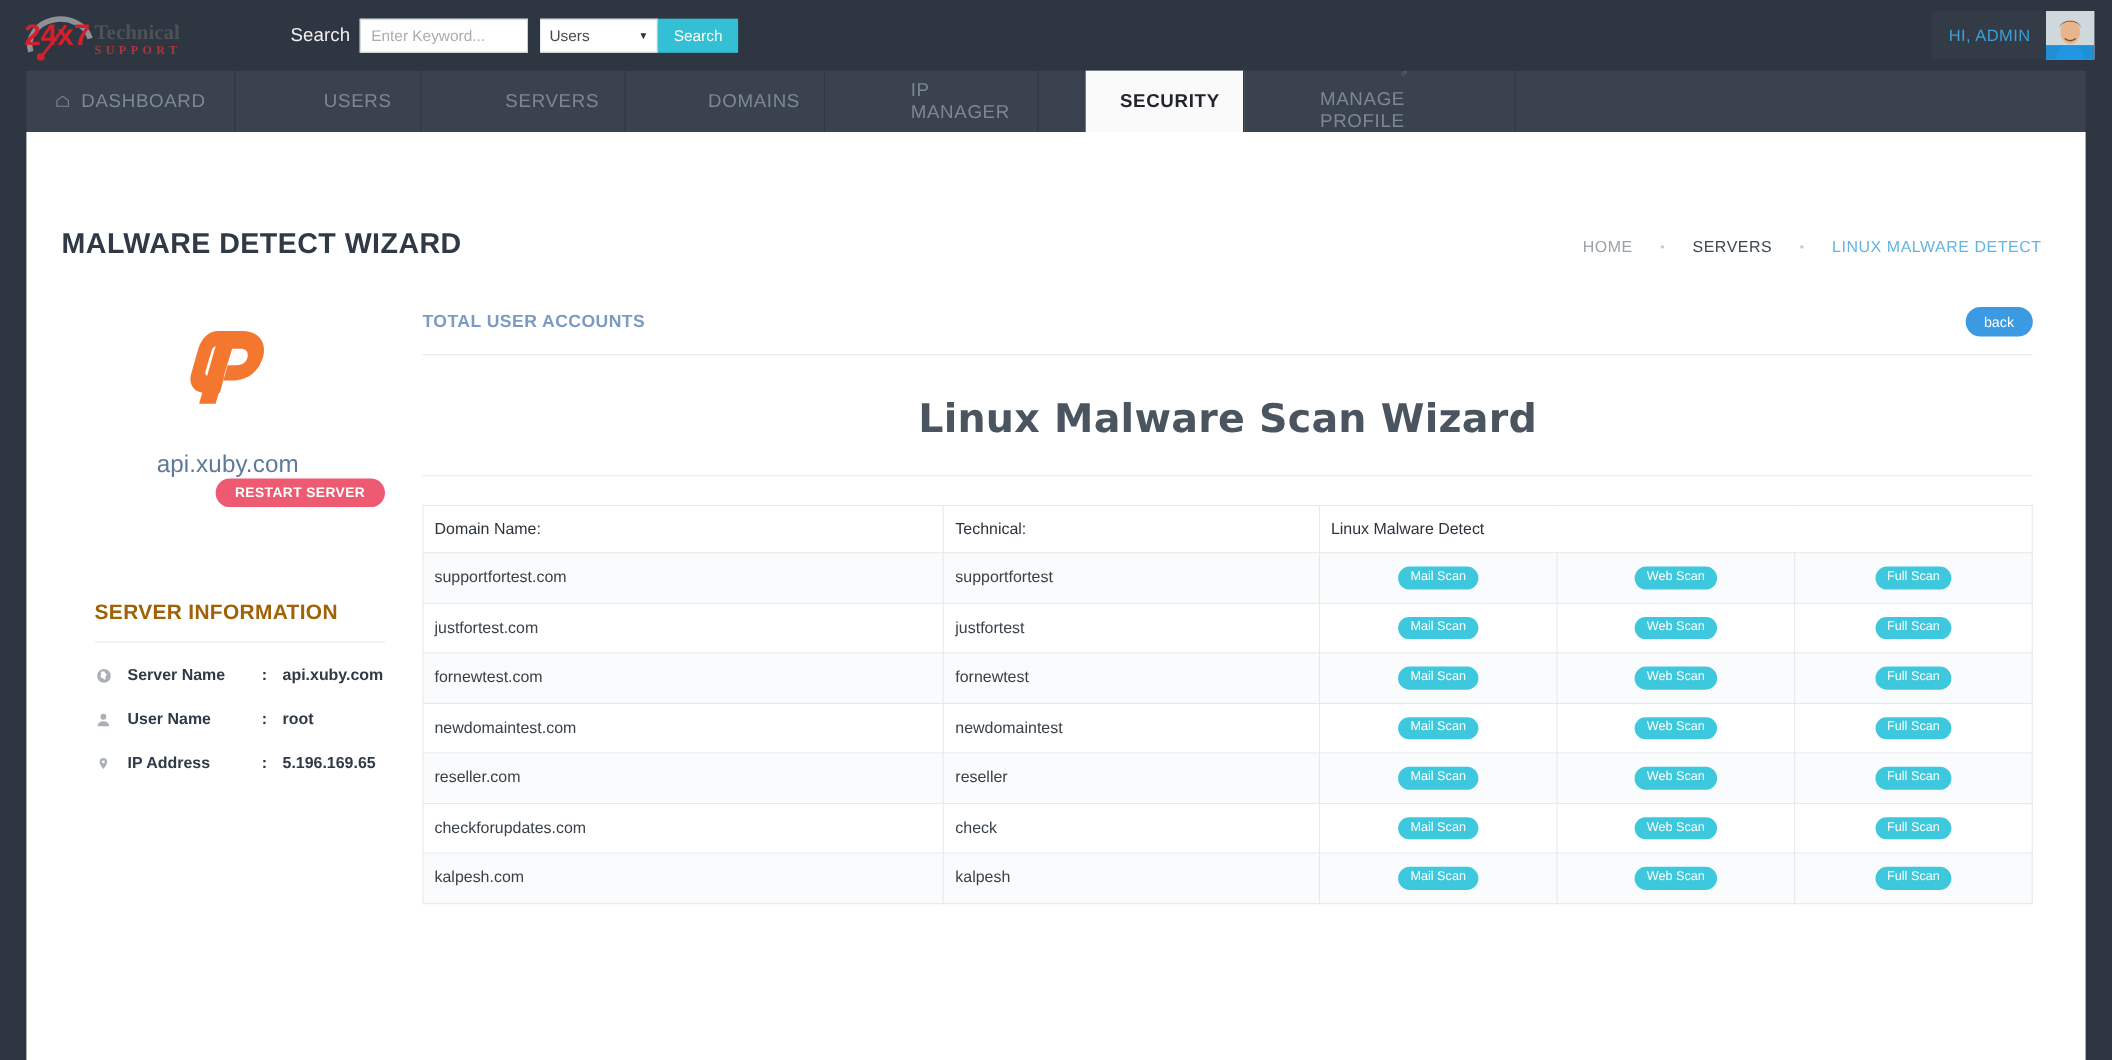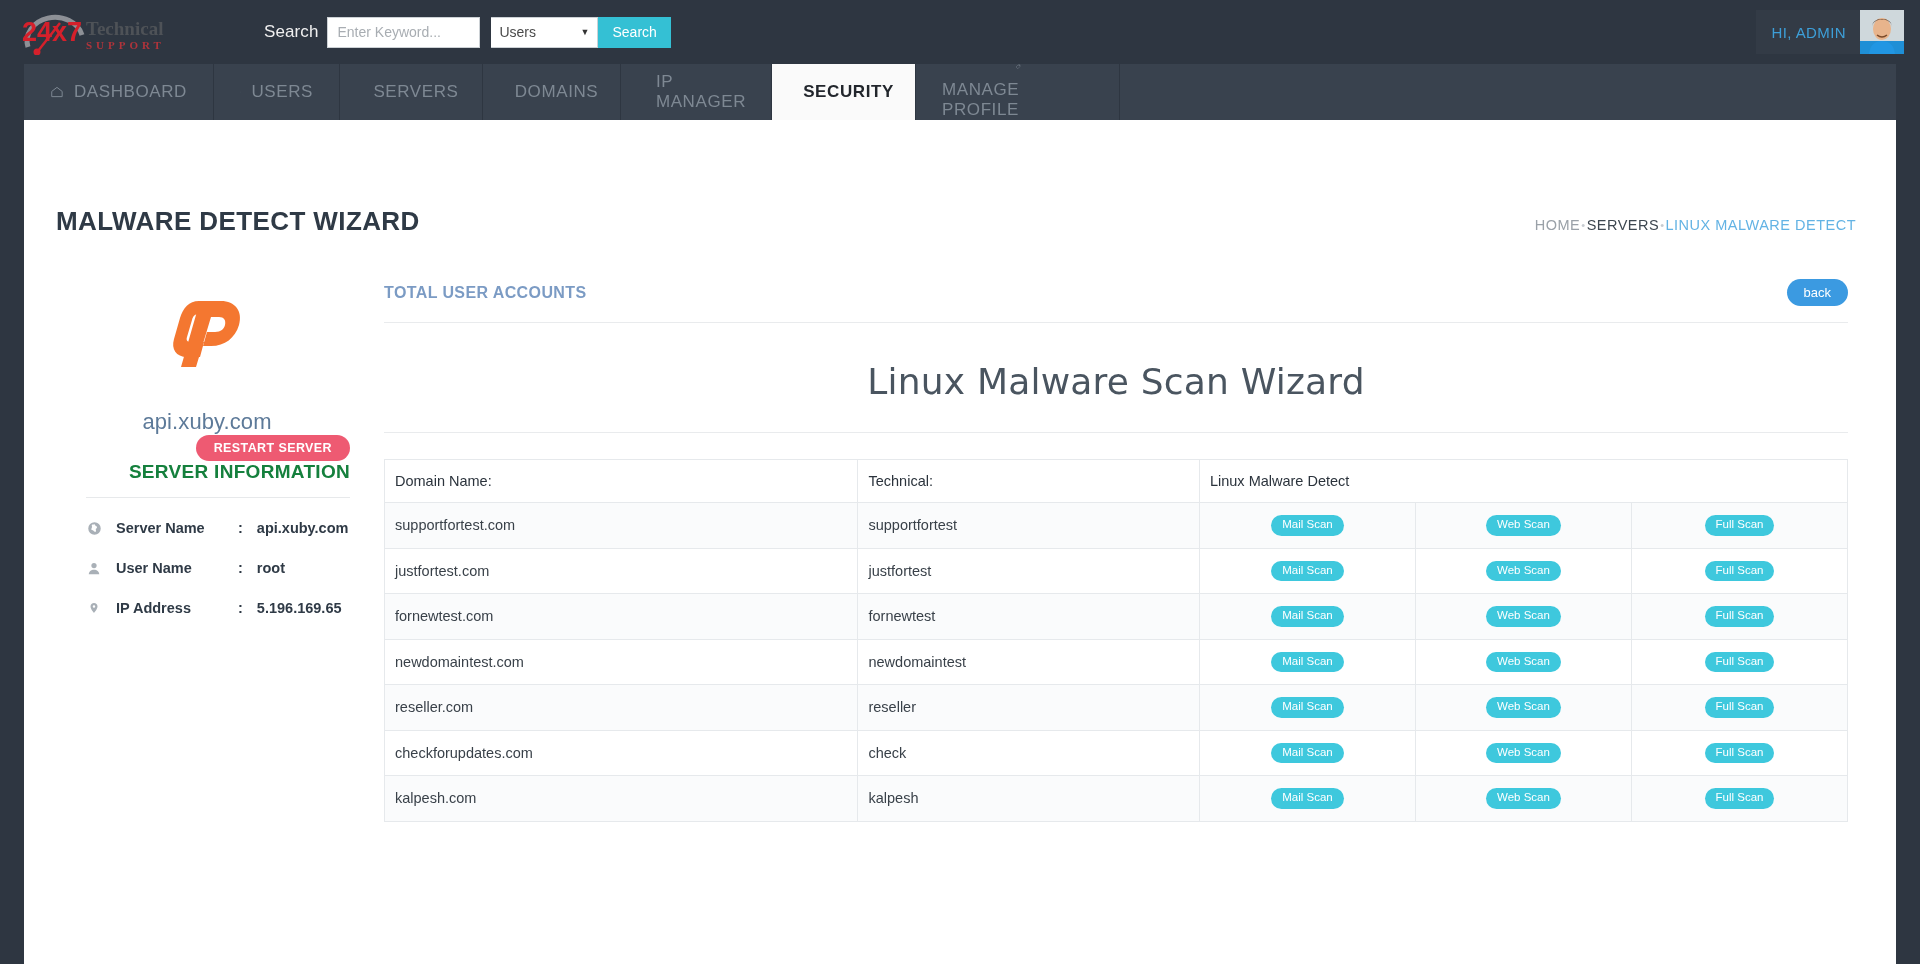--- a/index.html
+++ b/index.html
@@ -101,20 +101,21 @@
     background: #c9d3d8;
     position: relative;
   }
 
   
   .nav {
     display: flex;
     height: 56px;
     margin: 0 24px 0 24px;
     background: #39424e;
+    gap: 43px;
   }
   .nav-item {
     flex: 0 0 auto;
     display: flex;
     align-items: center;
     justify-content: center;
     gap: 10px;
     padding: 0 26px;
     color: #7e8893;
     font-size: 17px;
@@ -157,21 +158,21 @@
     color: #2f3a46;
     letter-spacing: .4px;
     font-family: "Liberation Sans Narrow", "Liberation Sans", sans-serif;
     font-stretch: condensed;
     font-weight: bold;
     text-transform: uppercase;
   }
   .breadcrumb {
     display: flex;
     align-items: center;
-    gap: 1px;
+    gap: 25px;
     font-size: 14.5px;
     letter-spacing: .5px;
     padding-bottom: 4px;
   }
   .bc-home { color: #9aa1a8; }
   .bc-mid  { color: #3d4750; }
   .bc-cur  { color: #63b3e4; }
   .bc-sep  { color: #c6cbd0; font-size: 11px; }
 
   .content {
@@ -205,26 +206,26 @@
     border-radius: 16px;
     height: 26px;
     padding: 0 18px;
     font-size: 12.5px;
     font-weight: bold;
     letter-spacing: .4px;
     cursor: pointer;
     font-family: "Liberation Sans", sans-serif;
   }
   .srv-info-title {
-    color: #15803d;
+    color: #a16207;
     font-size: 19px;
     font-weight: bold;
     letter-spacing: .3px;
+    margin-top: 86px;
     padding-left: 22px;
-    text-align: right;
   }
   .srv-divider {
     height: 1px; background: #e7e9eb;
     margin: 14px 0 10px 22px;
   }
   .srv-row {
     display: flex;
     align-items: center;
     gap: 14px;
     padding: 11px 0 11px 22px;
@@ -263,21 +264,21 @@
     border-radius: 14px;
     height: 27px;
     padding: 0 17px;
     font-size: 13px;
     cursor: pointer;
     font-family: "Liberation Sans", sans-serif;
   }
   .wizard-title {
     text-align: center;
     font-size: 36px;
-    font-weight: 400;
+    font-weight: 700;
     color: #4a5560;
     padding: 38px 0 30px 0;
     letter-spacing: .2px;
     font-family: "DejaVu Sans", sans-serif;
   }
   .wz-rule { height:1px; background:#e9ebed; }
 
   table.scan-table {
     width: 100%;
     border-collapse: collapse;

